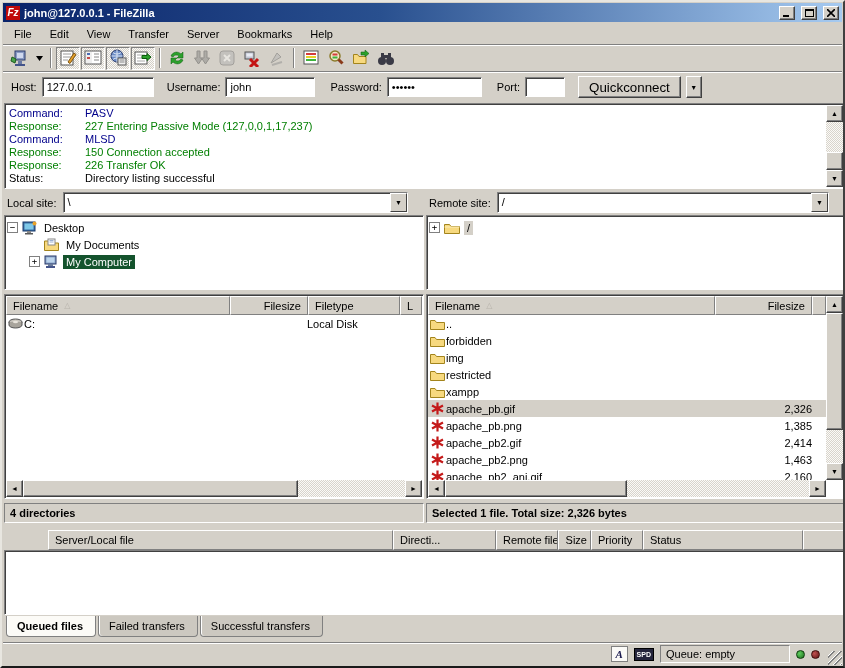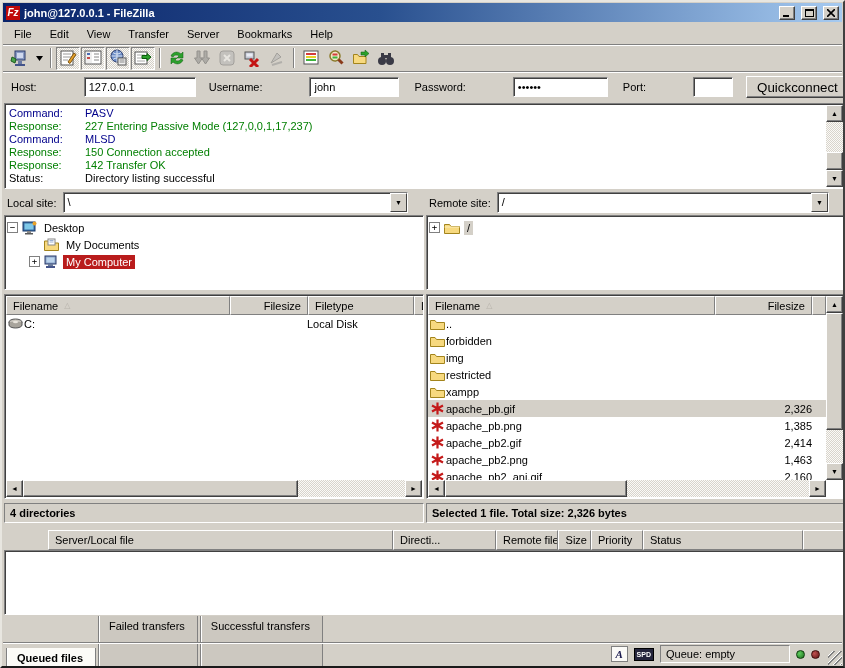--- a/index.html
+++ b/index.html
@@ -32,21 +32,21 @@
   background:repeating-conic-gradient(#fbfaf7 0% 25%, #d4d0c8 0% 50%) 0 0/2px 2px; }
 .tool-sep { width:2px; height:20px; border-left:1px solid #808080; border-right:1px solid #fff; margin:0 3px; flex:none;}
 .dis { opacity:.45; filter:grayscale(1); }
 
 
 .qc-bar { position:absolute; top:69px; left:1px; width:839px; height:31px;
   display:flex; align-items:center; gap:5px; padding-left:8px;
   border-top:1px solid #808080; box-shadow:inset 0 1px 0 #fff; }
 .field { height:20px; background:#fff; border:1px solid; border-color:#808080 #fff #fff #808080;
   box-shadow:inset 1px 1px 0 #404040; padding:3px 4px; font-size:11px;
-  font-family:"Liberation Sans",sans-serif;margin-left:42px; }
+  font-family:"Liberation Sans",sans-serif; }
 .btn { height:22px; background:#d4d0c8; border:1px solid; border-color:#fff #404040 #404040 #fff;
   box-shadow:inset -1px -1px 0 #808080; padding:3px 10px; }
 .combo-arrow-btn { width:16px; height:22px; background:#d4d0c8; border:1px solid;
   border-color:#fff #404040 #404040 #fff; box-shadow:inset -1px -1px 0 #808080;
   display:flex; align-items:center; justify-content:center; font-size:7px; }
 
 
 .log { position:absolute; top:101px; left:2px; width:841px; height:86px; background:#fff;
   border:1px solid; border-color:#808080 #fff #fff #808080; box-shadow:inset 1px 1px 0 #404040;
   padding:3px 2px 0 4px; line-height:13px; overflow:hidden; }
@@ -79,21 +79,21 @@
 .combo .val { flex:1; padding:3px 4px; }
 .combo .drop { width:17px; background:#d4d0c8; border:1px solid; border-color:#fff #404040 #404040 #fff;
   display:flex; align-items:center; justify-content:center; font-size:7px; }
 .tree { position:absolute; top:24px; left:0; right:0; height:75px; background:#fff;
   border:1px solid; border-color:#808080 #fff #fff #808080; box-shadow:inset 1px 1px 0 #404040;
   padding:3px 2px; overflow:hidden; }
 .tree-row { height:17px; display:flex; align-items:center; }
 .expander { width:11px; height:11px; border:1px solid #808080; background:#fff; font-size:9px;
   line-height:9px; text-align:center; margin-right:4px; flex:none; font-family:"DejaVu Sans Mono",monospace;}
 .tree-label { padding:1px 3px; white-space:nowrap; }
-.sel-active { background:#b91c1c; color:#fff; }
+.sel-active { background:#14532d; color:#fff; }
 .sel-inactive { background:#d4d0c8; }
 .ticon { margin-right:4px; flex:none; display:flex; }
 
 .listwrap { position:absolute; top:103px; left:0; right:0; height:205px; background:#fff;
   border:1px solid; border-color:#808080 #fff #fff #808080; box-shadow:inset 1px 1px 0 #404040;
   overflow:hidden; }
 .hdr-row { position:absolute; top:1px; left:1px; right:1px; height:19px; display:flex; background:#d4d0c8; }
 .hcell { background:#d4d0c8; border:1px solid; border-color:#fff #808080 #808080 #fff;
   padding:3px 6px; display:flex; align-items:center; gap:6px; white-space:nowrap; overflow:hidden; flex:none;}
 .hcell.right { justify-content:flex-end; }
@@ -107,21 +107,21 @@
 .pane-status { position:absolute; top:312px; left:0; right:0; height:20px; background:#d4d0c8;
   border:1px solid; border-color:#808080 #fff #fff #808080; padding:3px 5px; white-space:nowrap; overflow:hidden;font-weight:bold;}
 
 
 .queue-hdr { position:absolute; top:528px; left:2px; width:841px; height:20px; display:flex; background:#d4d0c8;margin-left:44px;}
 .queue-list { position:absolute; top:548px; left:2px; width:841px; height:65px; background:#fff;
   border:1px solid; border-color:#808080 #fff #fff #808080; box-shadow:inset 1px 1px 0 #404040; }
 .tabs { position:absolute; top:614px; left:4px; display:flex; gap:2px; }
 .tab { padding:4px 12px 4px 10px; background:#ccc8c0; border:1px solid #808080; border-top:none;
   border-radius:0 0 4px 4px; box-shadow:inset 1px 0 0 #fff; }
-.tab.active { background:#fcfbf7; font-weight:bold;margin-top:32px; }
+.tab.active { background:#fcfbf7; font-weight:bold; }
 
 
 .statusbar { position:absolute; top:640px; left:1px; width:839px; height:23px;
   border-top:1px solid #808080; box-shadow:inset 0 1px 0 #fff;
   display:flex; align-items:center; justify-content:flex-end; gap:6px; padding-right:22px; }
 .dtype-box { width:17px; height:16px; background:#fbfaf7; border:1px solid #808080;
   display:flex; align-items:center; justify-content:center;
   font-family:"Liberation Serif",serif; font-weight:bold; font-style:italic; font-size:11px; color:#1a1a4e; }
 .spd-box { background:#24243c; color:#fff; font-size:7px; font-weight:bold; padding:2px 2px;
   border:1px solid #000; line-height:7px; letter-spacing:0; }
@@ -308,21 +308,21 @@
     <div class="log-line">
       <span class="log-label cmd">Command:</span>
       <span class="cmd">MLSD</span>
     </div>
     <div class="log-line">
       <span class="log-label resp">Response:</span>
       <span class="resp">150 Connection accepted</span>
     </div>
     <div class="log-line">
       <span class="log-label resp">Response:</span>
-      <span class="resp">142 Transfer OK</span>
+      <span class="resp">226 Transfer OK</span>
     </div>
     <div class="log-line">
       <span class="log-label stat">Status:</span>
       <span class="stat">Directory listing successful</span>
     </div>
     <div class="sb-v" style="top:1px; right:1px; bottom:1px;">
       <div class="sb-btn">
           <span>▲</span>
         </div>
       <div class="mid sb-track">
@@ -384,21 +384,21 @@
 
     <div class="listwrap">
       <div class="hdr-row">
         <div class="hcell" style="width:224px">
           <span>Filename</span>
           <span class="sort">△</span>
         </div>
         <div class="hcell right" style="width:78px">
           <span>Filesize</span>
         </div>
-        <div class="hcell" style="width:106px">
+        <div class="hcell" style="width:92px">
           <span>Filetype</span>
         </div>
         <div class="hcell" style="flex:1">
           <span>L</span>
         </div>
       </div>
       <div class="rows" style="right:1px">
         <div class="lrow">
           <span class="ficon">
             <svg width="15" height="11">

